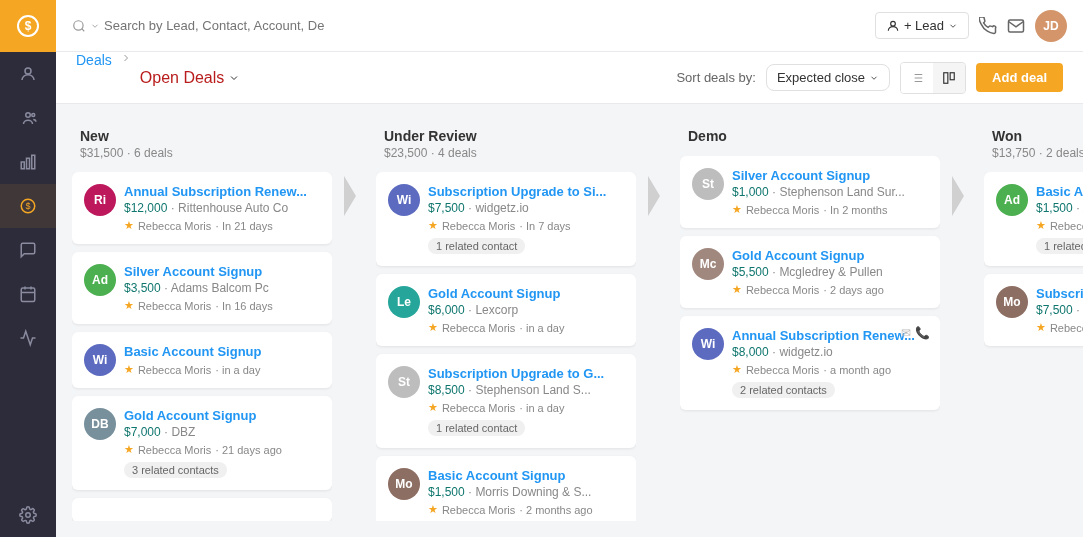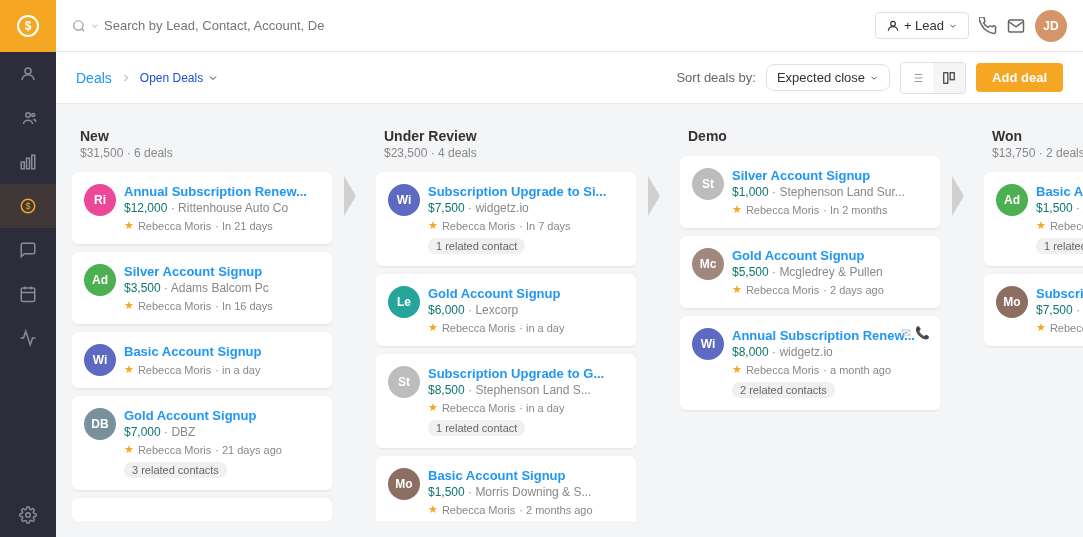--- a/index.html
+++ b/index.html
@@ -106,33 +106,32 @@
       font-weight: bold;
       overflow: hidden;
     }
 
     
     .page-header {
       height: 52px;
       background: white;
       border-bottom: 1px solid #e8e8ed;
       display: flex;
-      align-items: center;
       padding: 0 20px;
       gap: 8px;
     }
     .breadcrumb-deals {
       font-size: 14px;
       color: #2196f3;
       font-weight: 500;
       cursor: pointer;
     }
     .breadcrumb-current {
-      font-size: 12px;
-      color: #1d4ed8;
+      font-size: 16px;
+      color: #b91c1c;
       font-weight: 500;
       display: flex;
       align-items: center;
       gap: 4px;
     }
     .sort-area {
       margin-left: auto;
       display: flex;
       align-items: center;
       gap: 10px;
@@ -423,21 +422,21 @@
 
   <div class="board" id="board">
   <div class="column">
         <div class="column-header">
     <div class="column-title">New</div>
     <div class="column-meta">$31,500 · 6 deals</div>
   </div>
         <div class="cards-list">
           <div class="deal-card">
       <div class="deal-card-header">
-        <div class="deal-avatar" style="background:#ec4899">Ri</div>
+        <div class="deal-avatar" style="background:#be185d">Ri</div>
         <div class="deal-info">
           <div class="deal-title">Annual Subscription Renew...</div>
           <div class="deal-amount-line">
             <span class="deal-amount">$12,000</span>
             <span class="deal-company"> · Rittenhouse Auto Co</span>
           </div>
           <div class="deal-owner">
             <span style="color:#f5a623;font-size:11px;">★</span>
             <span>Rebecca Moris</span>
             <span> · In 21 days</span>

